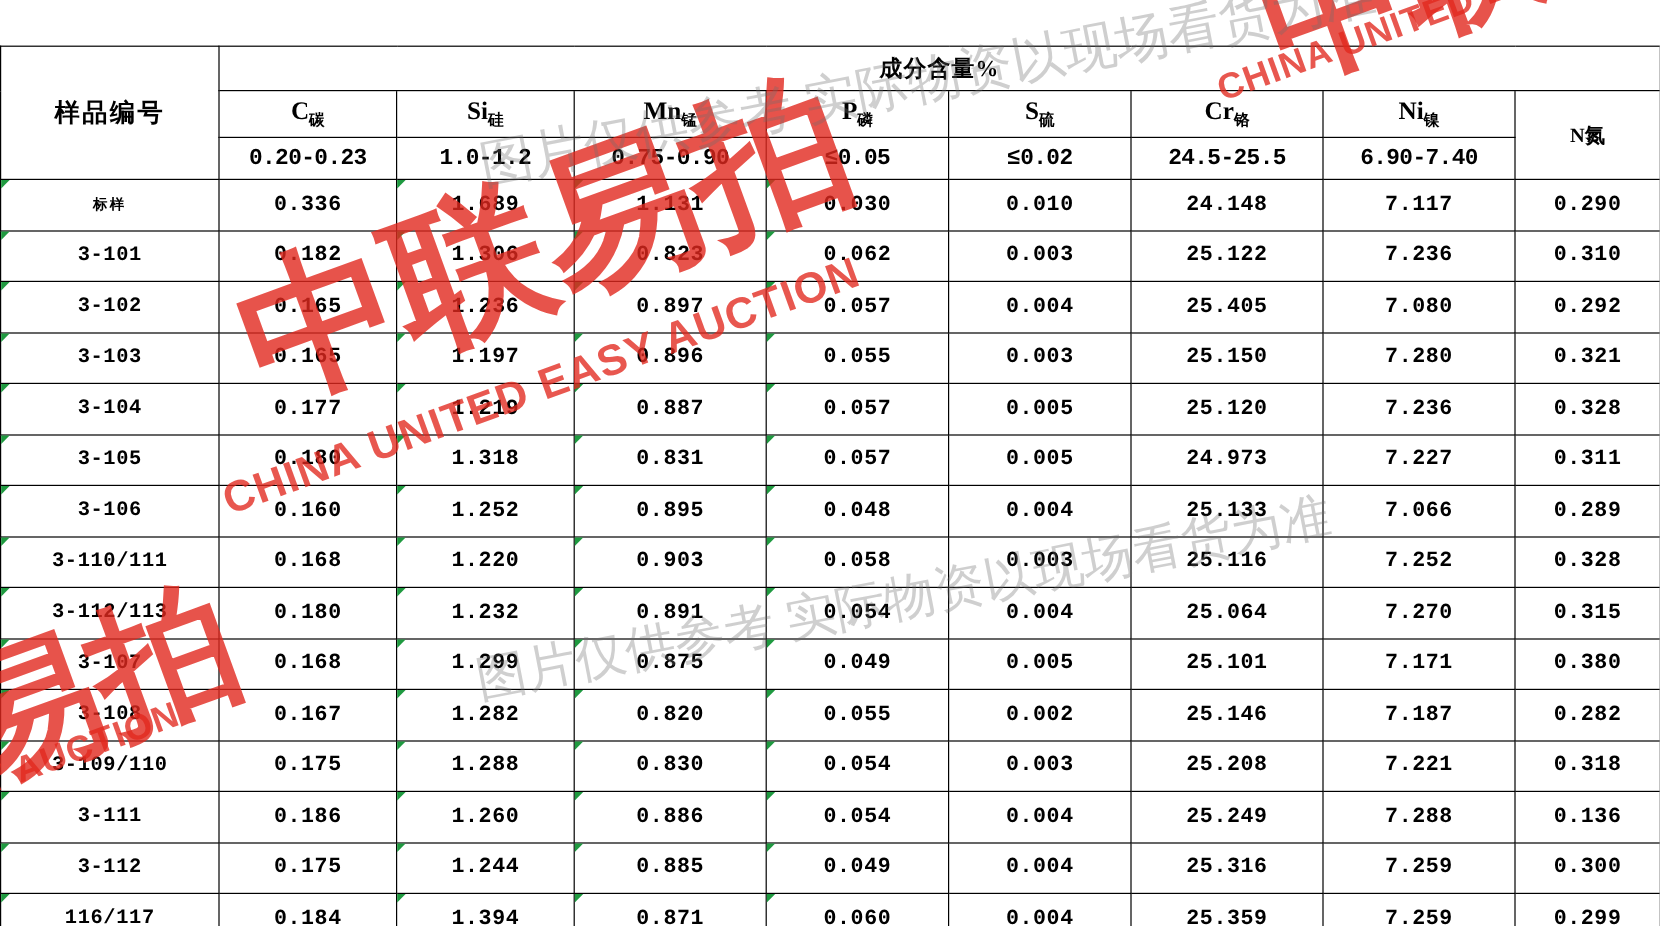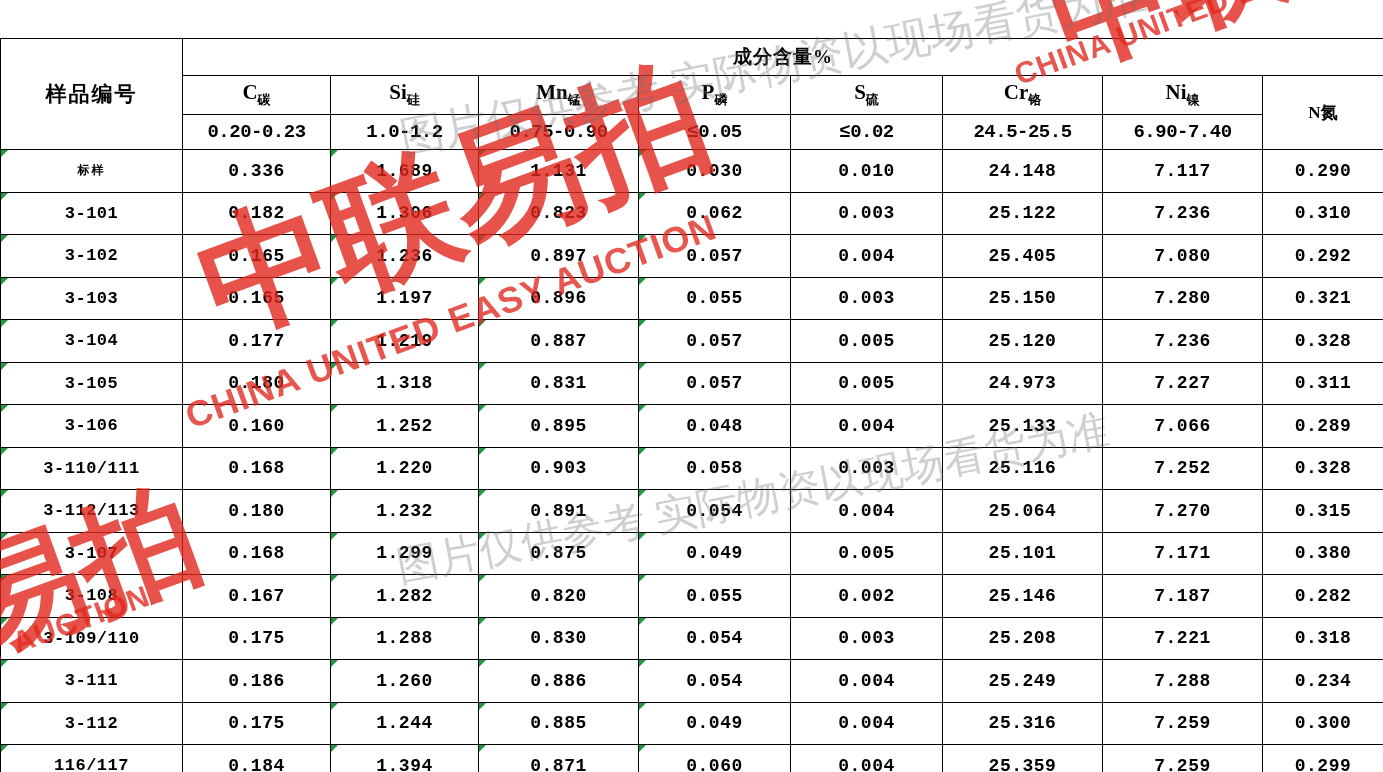--- a/index.html
+++ b/index.html
@@ -404,21 +404,21 @@
         </tr>
         <tr>
           <td class="idcell corner-cell">3-111</td>
           <td class="datacell">0.186</td>
           <td class="datacell v-red corner-cell">1.260</td>
           <td class="datacell corner-cell">0.886</td>
           <td class="datacell corner-cell">0.054</td>
           <td class="datacell">0.004</td>
           <td class="datacell">25.249</td>
           <td class="datacell">7.288</td>
-          <td class="datacell">0.234</td>
+          <td class="datacell">0.136</td>
         </tr>
         <tr>
           <td class="idcell corner-cell">3-112</td>
           <td class="datacell">0.175</td>
           <td class="datacell v-red corner-cell">1.244</td>
           <td class="datacell corner-cell">0.885</td>
           <td class="datacell corner-cell">0.049</td>
           <td class="datacell">0.004</td>
           <td class="datacell">25.316</td>
           <td class="datacell">7.259</td>

